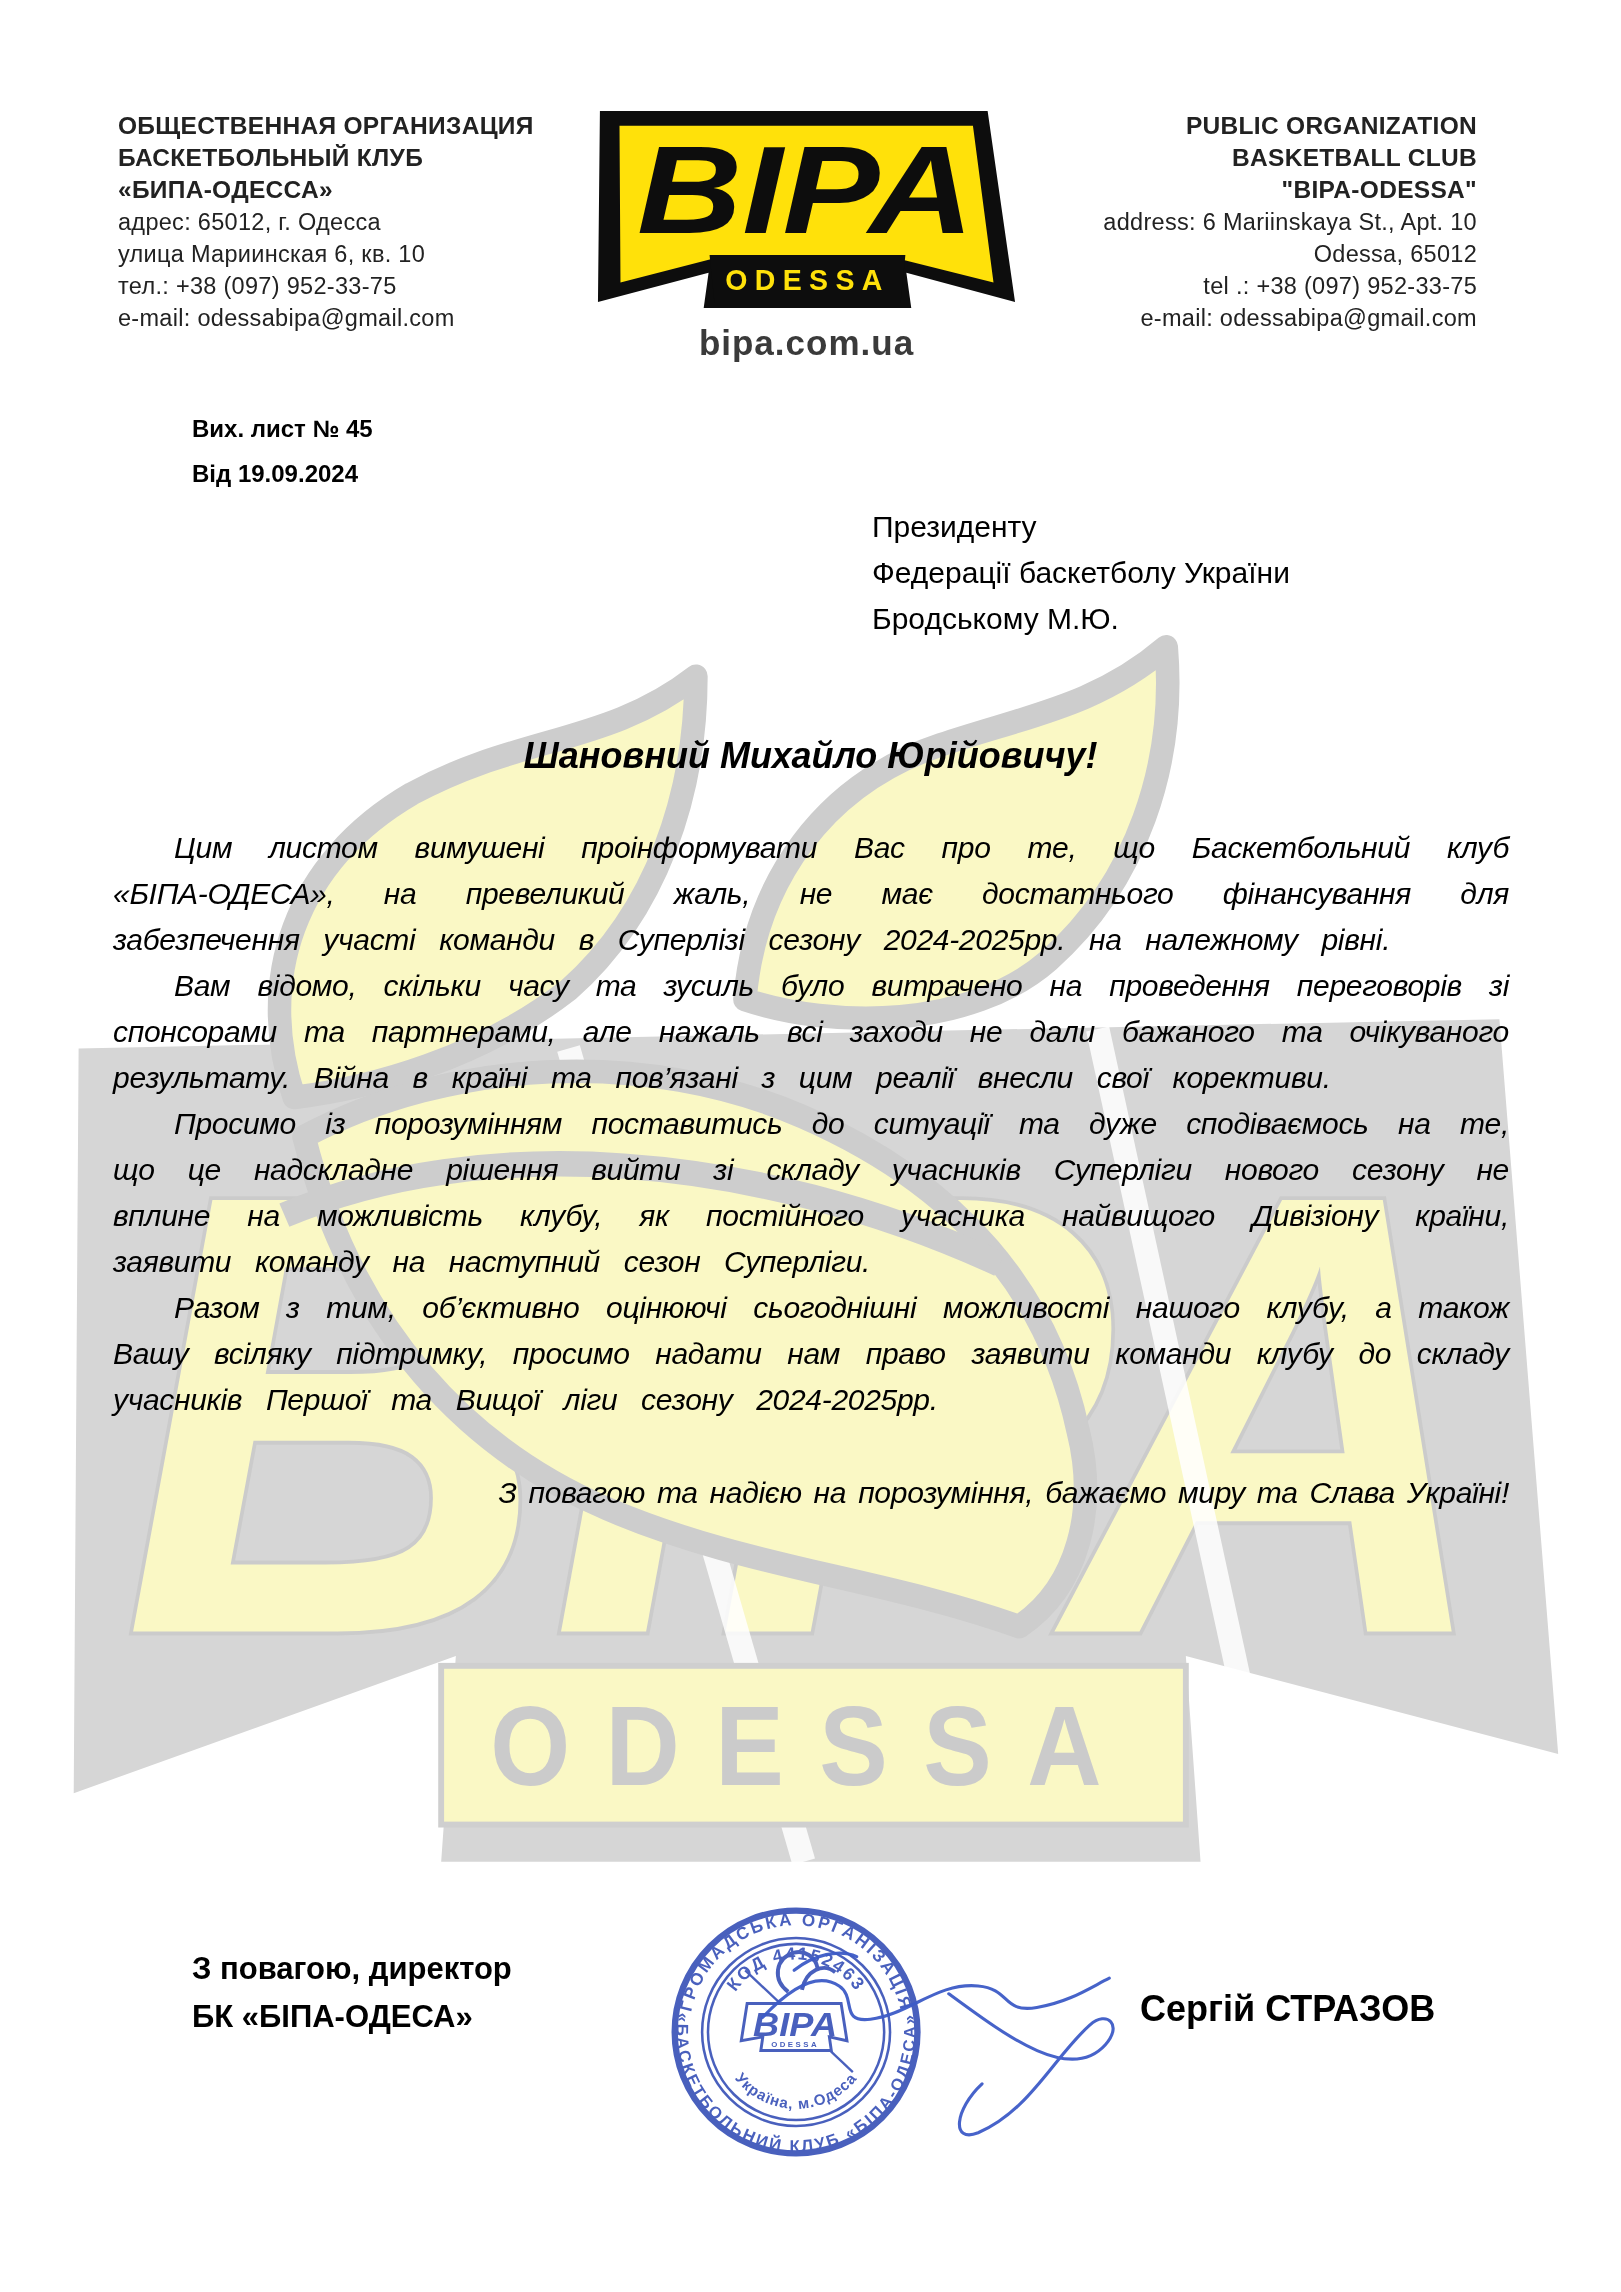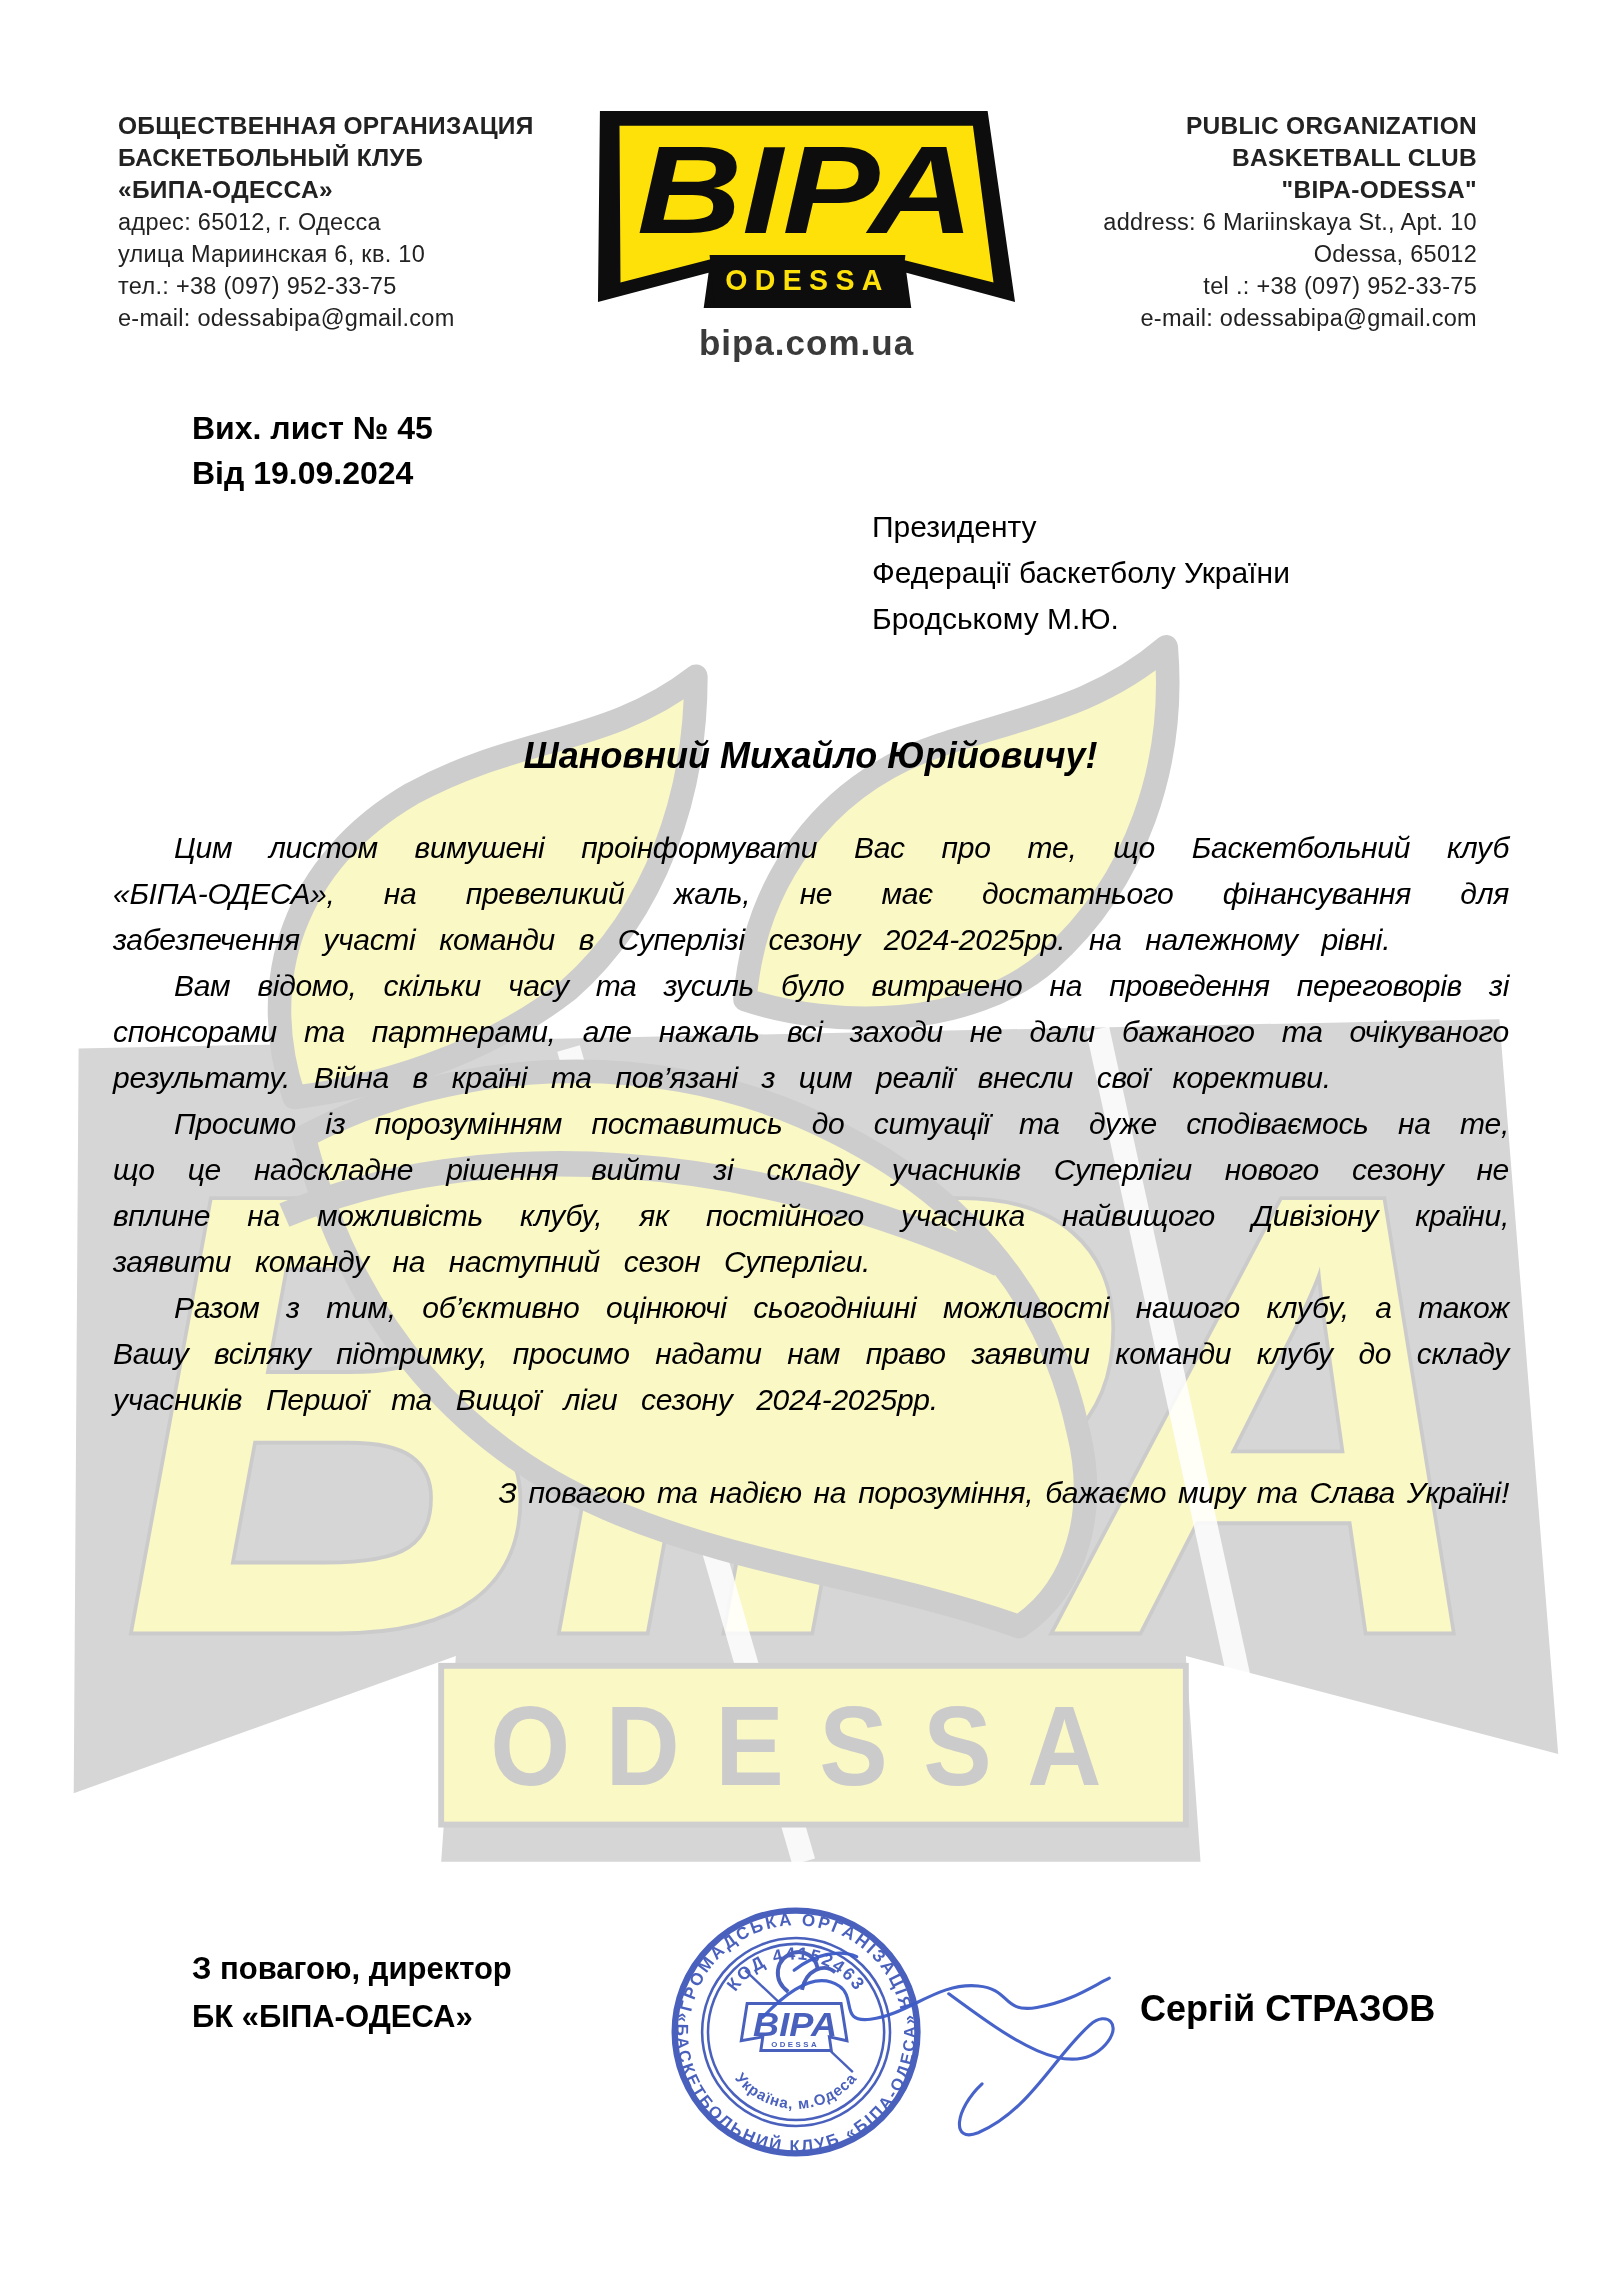--- a/index.html
+++ b/index.html
@@ -9,21 +9,21 @@
 
   
   .hdr-block{position:absolute;top:110px;font-size:23.5px;line-height:32px;color:#222;letter-spacing:0.3px;}
   .hdr-left{left:118px;text-align:left;}
   .hdr-right{right:144px;text-align:right;}
   .hdr-block .org{font-weight:bold;font-size:24.5px;}
   .logo-wrap{position:absolute;left:596px;top:108px;width:421px;text-align:center;}
   .logo-site{margin-top:7.8px;font-size:35px;font-weight:bold;color:#3a3a3a;letter-spacing:1px;}
 
   
-  .ref{position:absolute;left:192px;top:406px;font-size:32px;font-weight:bold;line-height:45px;}
+  .ref{position:absolute;left:192px;top:406px;font-size:24px;font-weight:bold;line-height:45px;}
   .recipient{position:absolute;left:872px;top:504px;font-size:30px;font-weight:normal;line-height:46px;}
   .salutation{position:absolute;left:0;right:0;top:735px;text-align:center;
               font-size:36px;font-weight:bold;font-style:italic;z-index:3;}
 
   
   .body-text{position:absolute;left:113px;top:825px;width:1396px;z-index:3;
              font-size:30px;line-height:46px;font-style:italic;letter-spacing:-0.3px;word-spacing:15.7px;
              text-align:justify;}
   .body-text p{margin:0;text-indent:61px;}
   .body-text p.closing{margin-top:47px;text-indent:0;text-align:right;word-spacing:3.9px;}

